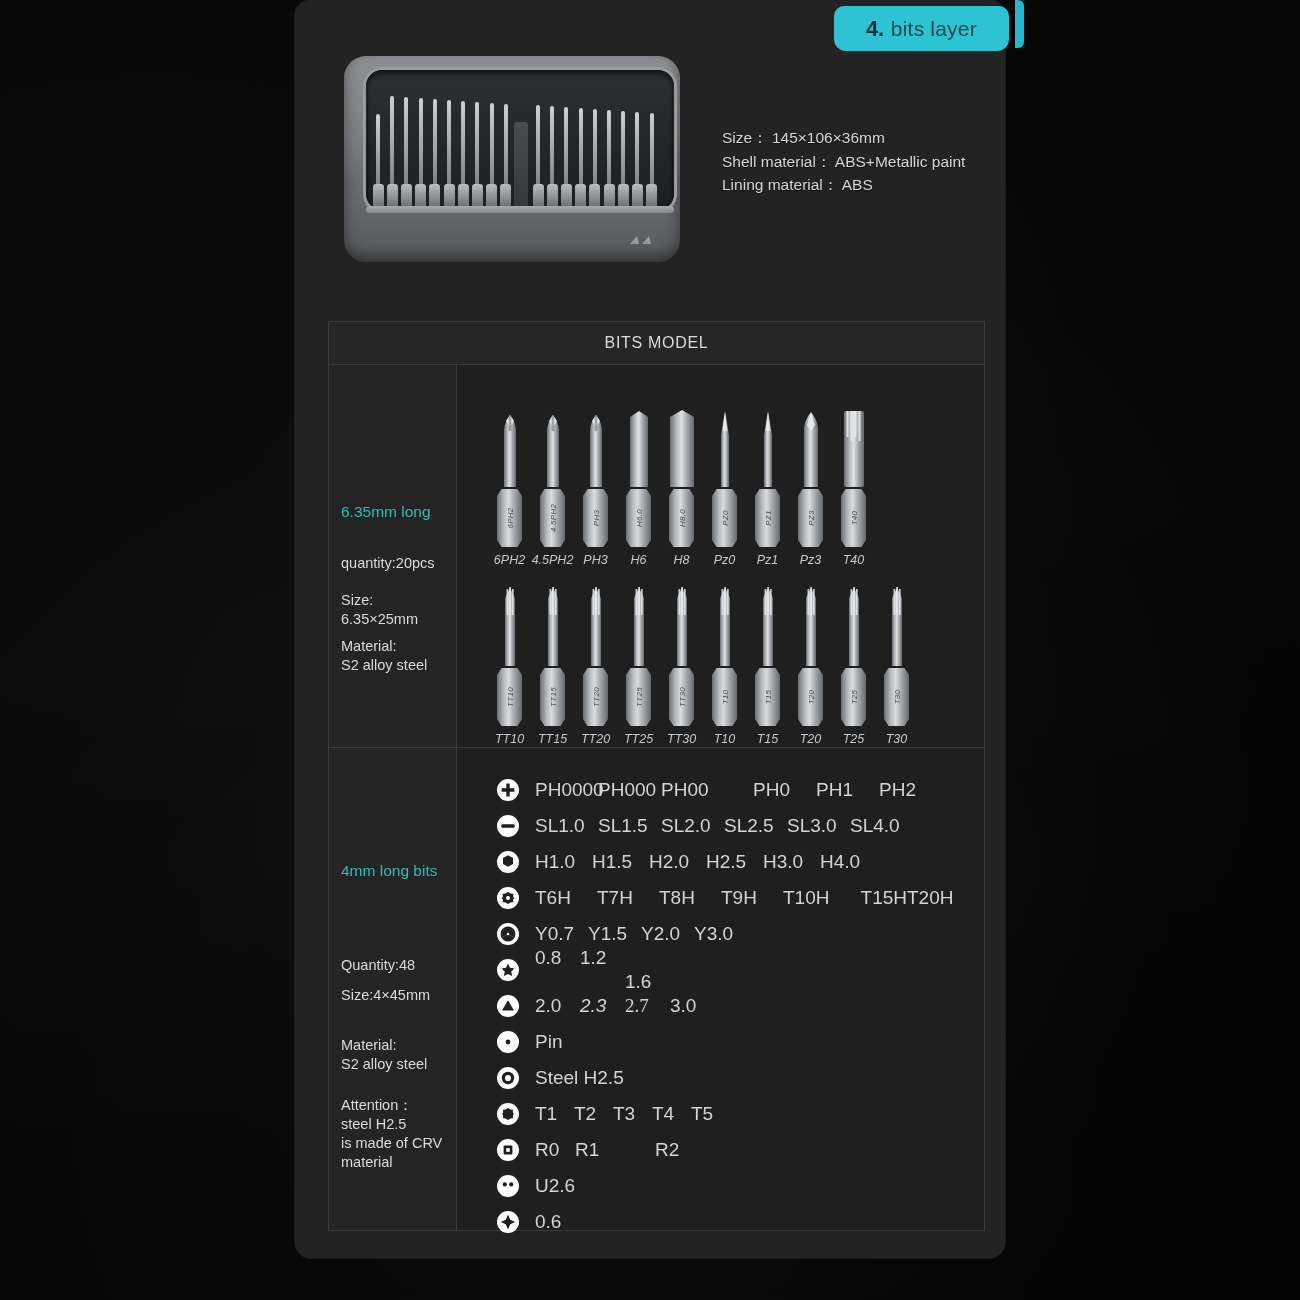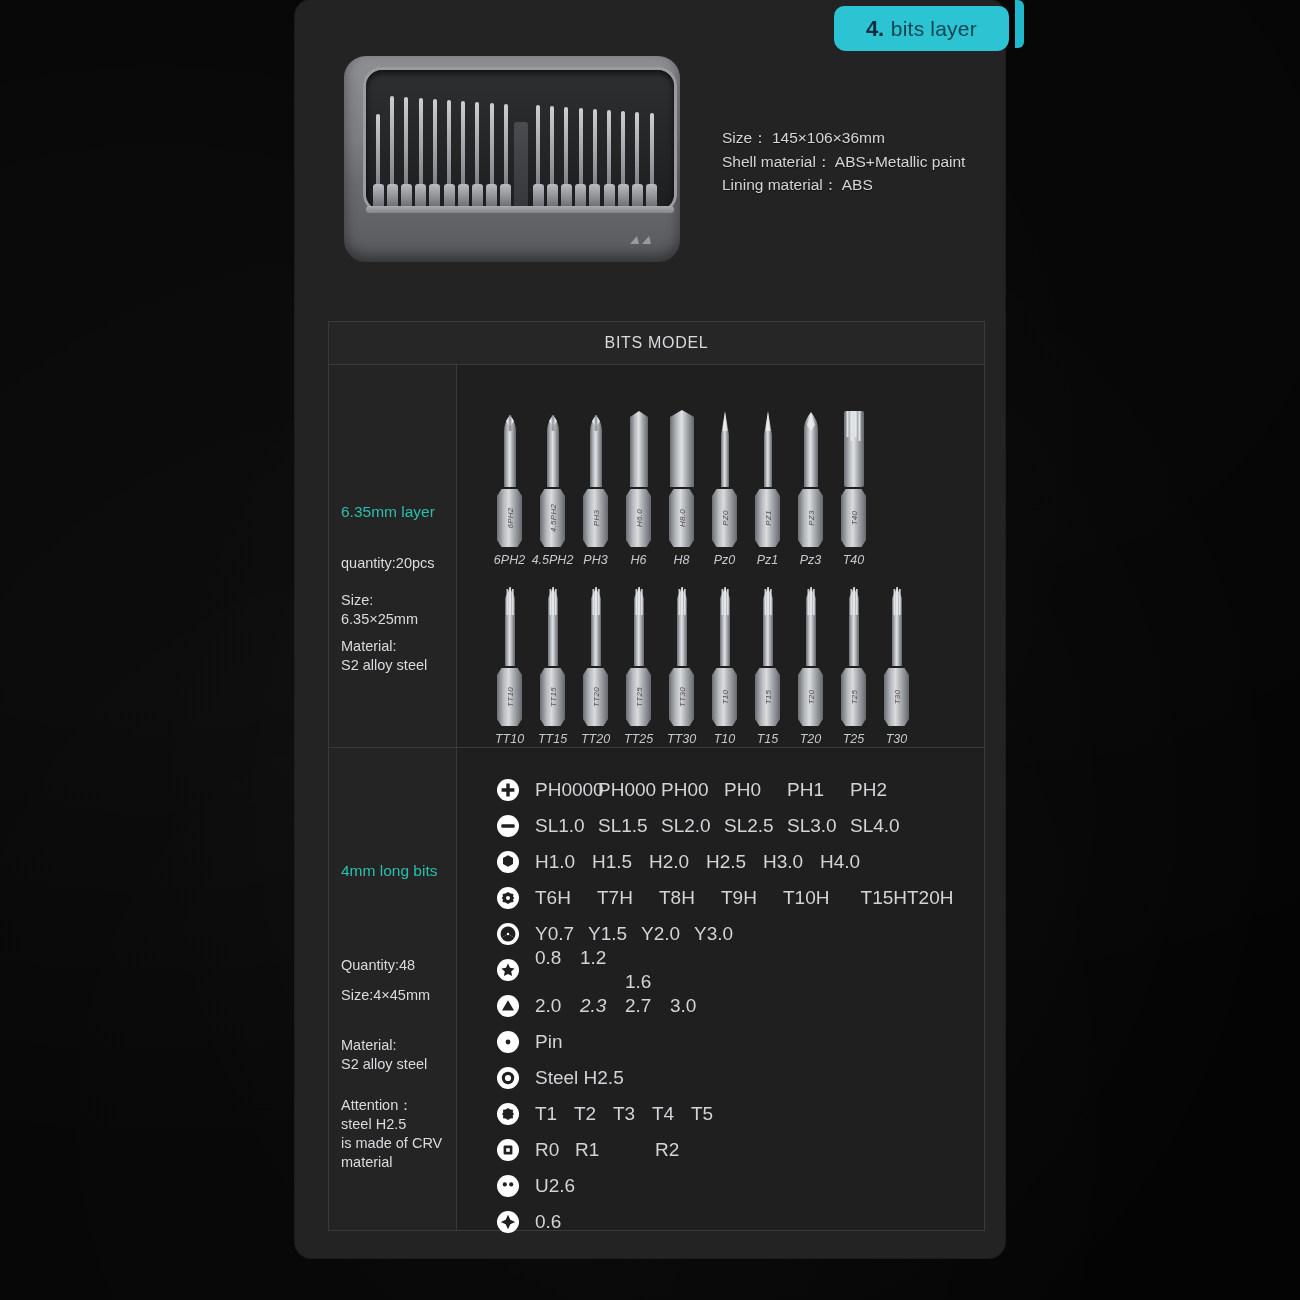--- a/index.html
+++ b/index.html
@@ -213,21 +213,21 @@
     <div class="line">Lining material： ABS</div>
   </div>
 
   <div id="table">
     <div id="thead">
       <span class="title">BITS MODEL</span>
     </div>
 
     <div class="trow r1">
       <div class="tcol-left">
-        <div class="cat-title" style="left:12px; top:138px;">6.35mm layer</div>
+        <div class="cat-title" style="left:12px; top:138px;">6.35mm long</div>
         <div class="lt" style="left:12px; top:189px;">quantity:20pcs</div>
         <div class="lt" style="left:12px; top:226px;">Size:</div>
         <div class="lt" style="left:12px; top:245px;">6.35×25mm</div>
         <div class="lt" style="left:12px; top:272px;">Material:</div>
         <div class="lt" style="left:12px; top:291px;">S2 alloy steel</div>
       </div>
       <div class="tcol-right">
         <div class="bitset" id="bits-row-1" style="left:31px; top:36px;">
             <div class="bitfig">
               <div class="bit-tip"><svg width="34" height="86" viewBox="0 0 34 86">
@@ -638,21 +638,21 @@
               <span class="licon">
                 <svg width="22" height="22" viewBox="0 0 22 22">
                   <circle cx="11" cy="11" r="11" fill="#ffffff"></circle>
                   <path d="M9.3 4.6h3.4v4.7h4.7v3.4h-4.7v4.7H9.3v-4.7H4.6V9.3h4.7z" fill="#1f1f1f"></path>
                 </svg>
               </span>
               <span class="lvals">
                 <span class="lval" style="width: 63px;">PH0000</span>
                 <span class="lval" style="width: 63px;">PH000</span>
                 <span class="lval" style="width: 63px;">PH00</span>
-                <span class="lval" style="width: 63px;">PH0</span>
+                <span class="lval" style="width: 63px; margin-left: 29px;">PH0</span>
                 <span class="lval" style="width: 63px;">PH1</span>
                 <span class="lval" style="width: 63px;">PH2</span>
               </span>
             </div>
             <div class="lrow">
               <span class="licon">
                 <svg width="22" height="22" viewBox="0 0 22 22">
                   <circle cx="11" cy="11" r="11" fill="#ffffff"></circle>
                   <rect x="4.3" y="9.3" width="13.4" height="3.4" rx="1.2" fill="#1f1f1f"></rect>
                 </svg>
@@ -737,21 +737,21 @@
             <div class="lrow">
               <span class="licon">
                 <svg width="22" height="22" viewBox="0 0 22 22">
                   <circle cx="11" cy="11" r="11" fill="#ffffff"></circle>
                   <path d="M11 5.2 L17 15.6 H5 Z" fill="#1f1f1f"></path>
                 </svg>
               </span>
               <span class="lvals">
                 <span class="lval" style="width: 45px;">2.0</span>
                 <span class="lval" style="width: 45px; font-style: italic;">2.3</span>
-                <span class="lval" style="width: 45px;">2.7</span>
+                <span class="lval" style="width: 45px; font-family: Liberation Serif, serif;">2.7</span>
                 <span class="lval" style="width: 45px;">3.0</span>
               </span>
             </div>
             <div class="lrow">
               <span class="licon">
                 <svg width="22" height="22" viewBox="0 0 22 22">
                   <circle cx="11" cy="11" r="11" fill="#ffffff"></circle>
                   <circle cx="11" cy="11" r="2.4" fill="#1f1f1f"></circle>
                 </svg>
               </span>

